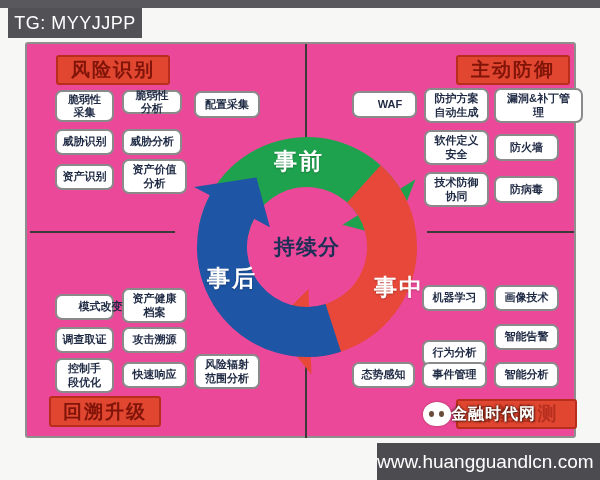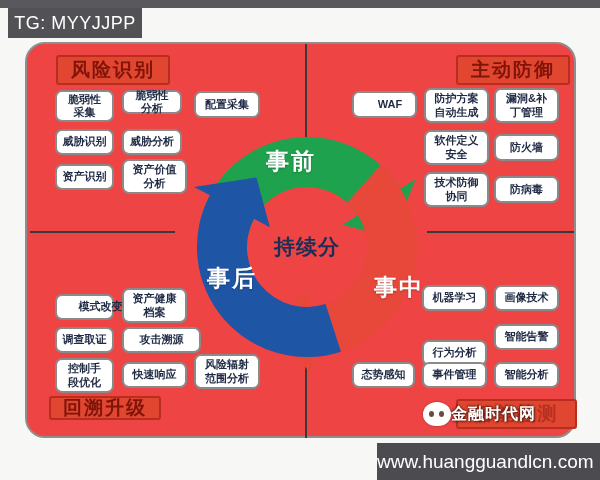--- a/index.html
+++ b/index.html
@@ -16,57 +16,57 @@
   }
   
   .url-banner{
     position:absolute;left:377px;top:443px;width:223px;height:37px;background:#4c4b4f;
     color:#fff;font-size:19px;line-height:37px;text-align:right;padding-right:10px;
     box-sizing:border-box;
   }
   
   .frame{
     position:absolute;left:25px;top:42px;width:551px;height:396px;
-    background:#ef4444;border:2px solid #8e8e8e;border-radius:20px;box-sizing:border-box;
+    background:#ec4899;border:2px solid #8e8e8e;border-radius:3px;box-sizing:border-box;
   }
   .divider{position:absolute;background:#3a3a3a;}
   .dv{width:2px;} .dh{height:2px;}
   .dv-top{left:278px;top:0;height:114px;}
   .dv-bottom{left:278px;top:311px;height:83px;}
   .dh-left{left:3px;top:187px;width:145px;}
   .dh-right{left:400px;top:187px;width:147px;}
   
   .q-title{
     position:absolute;background:#e04630;border:2px solid #b92d1c;border-radius:3px;
     color:#801408;font-weight:bold;font-size:19px;letter-spacing:2px;
     display:flex;align-items:center;justify-content:center;box-sizing:border-box;
   }
   .qt-risk{left:29px;top:11px;width:114px;height:30px;}
   .qt-defense{left:429px;top:11px;width:114px;height:30px;}
-  .qt-rollback{left:22px;top:352px;width:112px;height:24px;}
+  .qt-rollback{left:22px;top:352px;width:112px;height:31px;}
   .qt-detect{left:429px;top:355px;width:121px;height:30px;}
   .qt-detect .qt-text{opacity:.45;}
   
   .box{
     position:absolute;background:#fff;border:2px solid #8a8a8a;border-radius:7px;
     color:#1f2a44;font-weight:bold;font-size:11px;line-height:1.2;
     display:flex;align-items:center;justify-content:center;text-align:center;
     box-sizing:border-box;padding:0 6px;
   }
   .box.one{white-space:nowrap;padding:0 2px;}
   .box.two{word-break:break-all;}
   .box.w3{padding:0 9px;}
   
   .cycle-svg{position:absolute;left:140px;top:63px;width:280px;height:280px;}
   .phase-label{
     position:absolute;width:80px;height:30px;color:#fff;font-weight:bold;font-size:23px;
     letter-spacing:2px;display:flex;align-items:center;justify-content:center;
     text-shadow:0 1px 2px rgba(0,0,0,.25);
   }
-  .pl-before{left:224px;top:102px;}
+  .pl-before{left:232px;top:102px;}
   .pl-during{left:332px;top:228px;}
   .pl-after{left:165px;top:219px;}
   .center-label{
     position:absolute;left:230px;top:176px;width:100px;height:54px;
     color:#1c2f57;font-weight:bold;font-size:21px;letter-spacing:1px;line-height:1.25;
     display:flex;flex-direction:column;align-items:center;justify-content:center;
   }
   
   .watermark{
     position:absolute;left:396px;top:349px;width:180px;height:42px;z-index:5;
@@ -115,30 +115,30 @@
   <div class="box two w3" style="left:28px;top:46px;width:59px;height:32px;">脆弱性采集</div>
   <div class="box two w3" style="left:95px;top:46px;width:60px;height:24px;">脆弱性分析</div>
   <div class="box one" style="left:167px;top:47px;width:66px;height:27px;">配置采集</div>
   <div class="box one" style="left:28px;top:85px;width:59px;height:26px;">威胁识别</div>
   <div class="box one" style="left:95px;top:85px;width:60px;height:26px;">威胁分析</div>
   <div class="box one" style="left:28px;top:120px;width:59px;height:26px;">资产识别</div>
   <div class="box two" style="left:95px;top:115px;width:65px;height:35px;">资产价值分析</div>
 
   <div class="box one" style="left:325px;top:47px;width:65px;height:27px;padding-left:13px;">WAF</div>
   <div class="box two" style="left:397px;top:44px;width:65px;height:35px;">防护方案自动生成</div>
-  <div class="box two" style="left:467px;top:44px;width:65px;height:35px;">漏洞&amp;补丁管理</div>
+  <div class="box two" style="left:467px;top:44px;width:89px;height:35px;">漏洞&amp;补丁管理</div>
   <div class="box two" style="left:397px;top:86px;width:65px;height:35px;">软件定义安全</div>
   <div class="box one" style="left:467px;top:90px;width:65px;height:27px;">防火墙</div>
   <div class="box two" style="left:397px;top:128px;width:65px;height:35px;">技术防御协同</div>
   <div class="box one" style="left:467px;top:132px;width:65px;height:27px;">防病毒</div>
 
   <div class="box one" style="left:28px;top:250px;width:59px;height:26px;padding-left:34px;">模式改变</div>
   <div class="box two" style="left:95px;top:244px;width:65px;height:35px;">资产健康档案</div>
   <div class="box one" style="left:28px;top:283px;width:59px;height:26px;">调查取证</div>
-  <div class="box one" style="left:95px;top:283px;width:79px;height:26px;">攻击溯源</div>
+  <div class="box one" style="left:95px;top:283px;width:65px;height:26px;">攻击溯源</div>
   <div class="box two" style="left:28px;top:314px;width:59px;height:35px;">控制手段优化</div>
   <div class="box one" style="left:95px;top:318px;width:65px;height:26px;">快速响应</div>
   <div class="box two" style="left:167px;top:310px;width:66px;height:35px;">风险辐射范围分析</div>
 
   <div class="box one" style="left:395px;top:241px;width:65px;height:26px;">机器学习</div>
   <div class="box one" style="left:467px;top:241px;width:65px;height:26px;">画像技术</div>
   <div class="box one" style="left:395px;top:296px;width:65px;height:26px;">行为分析</div>
   <div class="box one" style="left:467px;top:280px;width:65px;height:26px;">智能告警</div>
   <div class="box one" style="left:325px;top:318px;width:63px;height:26px;">态势感知</div>
   <div class="box one" style="left:395px;top:318px;width:65px;height:26px;">事件管理</div>

